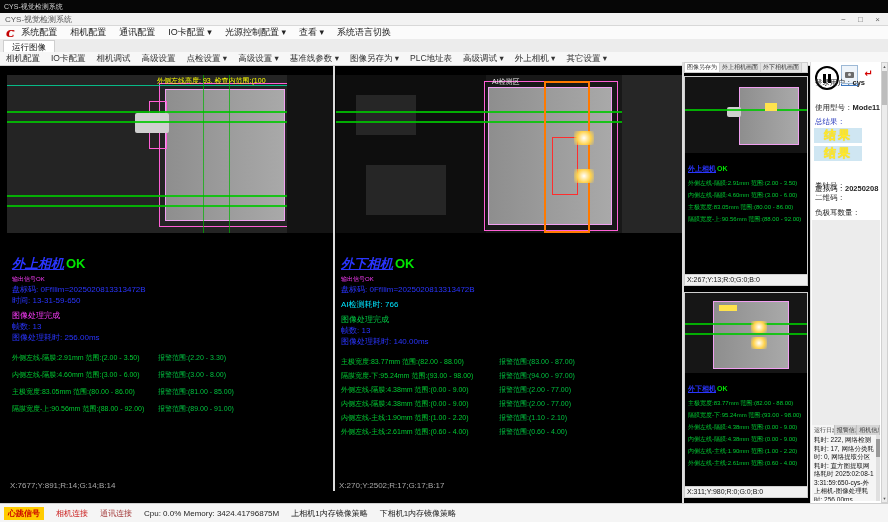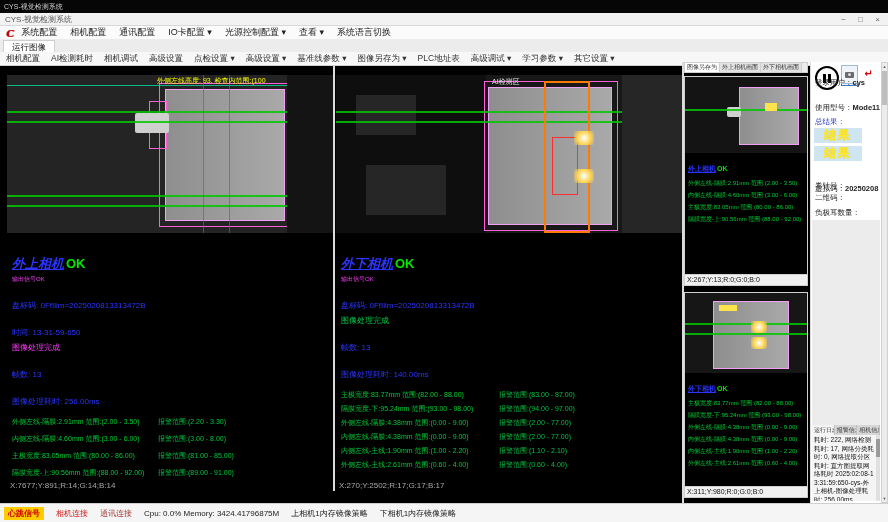--- a/index.html
+++ b/index.html
@@ -49,21 +49,21 @@
   .mach{background:#0e0e0e;}
   .mblock{background:#262626;}
   .overlay-yellow{color:#ffff00;font-size:7px;white-space:nowrap;}
   .overlay-white{color:#e8e8e8;font-size:7px;white-space:nowrap;}
   
   .ptext{position:absolute;left:5px;right:2px;top:188px;}
   .ptitle{margin-bottom:2px;}
   .ptitle .cam{color:#2a35ff;font-size:13px;font-weight:bold;text-decoration:underline;font-style:italic;}
   .ptitle .ok{color:#00e600;font-size:13px;font-weight:bold;margin-left:2px;}
   .sub{font-size:6px;}
-  .blue{color:#2a35ff;font-size:8px;margin-top:16px;white-space:nowrap;}
+  .blue{color:#2a35ff;font-size:8px;margin-top:0;white-space:nowrap;}
   .magenta{color:#ff3cff;}
   .mag8{color:#ff3cff;font-size:8px;margin-top:4px;}
   .grn8{color:#00cc44;font-size:8px;margin-top:4px;}
   .cyan8{color:#00e5ff;font-size:8px;margin-top:4px;}
   .mlist{margin-top:10px;}
   .mlist div{display:flex;color:#00cc33;font-size:7px;white-space:nowrap;}
   .panel-left .mlist div{margin-bottom:7px;}
   .panel-mid .mlist div{margin-bottom:4px;}
   .panel-left .mlist span:first-child{width:146px;flex-shrink:0;}
   .panel-mid .mlist span:first-child{width:158px;flex-shrink:0;}
@@ -157,30 +157,30 @@
       <div>光源控制配置 ▾</div>
       <div>查看 ▾</div>
       <div>系统语言切换</div>
     </div>
 </div>
 <div class="abs tabstrip">
   <div class="tab">运行图像</div>
 </div>
 <div class="abs toolbar">
     <div>相机配置</div>
-    <div>AI检测耗时</div>
+    <div>IO卡配置</div>
     <div>相机调试</div>
     <div>高级设置</div>
     <div>点检设置 ▾</div>
     <div>高级设置 ▾</div>
     <div>基准线参数 ▾</div>
     <div>图像另存为 ▾</div>
     <div>PLC地址表</div>
     <div>高级调试 ▾</div>
-    <div>学习参数 ▾</div>
+    <div>外上相机 ▾</div>
     <div>其它设置 ▾</div>
   </div>
 
 <div class="abs main">
 
   <div class="panel panel-left">
     <div class="img">
       <div class="pinkrect" style="left:152px;top:8px;width:130px;height:142px;"></div>
       <div class="product" style="left:158px;top:14px;width:118px;height:130px;"></div>
       <div class="pinkrect" style="left:142px;top:26px;width:16px;height:46px;"></div>
@@ -242,20 +242,21 @@
       <div class="glow" style="left:238px;top:94px;width:20px;height:14px;"></div>
       <div class="mblock" style="right:0;top:0;width:60px;height:100%;"></div>
       <div class="overlay-white" style="left:156px;top:2px;">AI检测区</div>
     </div>
     <div class="ptext">
       <div class="ptitle">
         <span class="cam">外下相机</span><span class="ok">OK</span>
       </div>
       <div class="sub magenta">输出信号OK</div>
       <div class="blue">盘标码: 0FfIlim=2025020813313472B</div>
+      <div class="cyan8">AI检测耗时: 766</div>
       <div class="grn8">图像处理完成</div>
       <div class="blue">帧数: 13</div>
       <div class="blue">图像处理耗时: 140.00ms</div>
       <div class="mlist">
           <div>
             <span>主极宽度:83.77mm 范围:(82.00 - 88.00)</span>
             <span class="alarm">报警范围:(83.00 - 87.00)</span>
           </div>
           <div>
             <span>隔膜宽度-下:95.24mm 范围:(93.00 - 98.00)</span>

